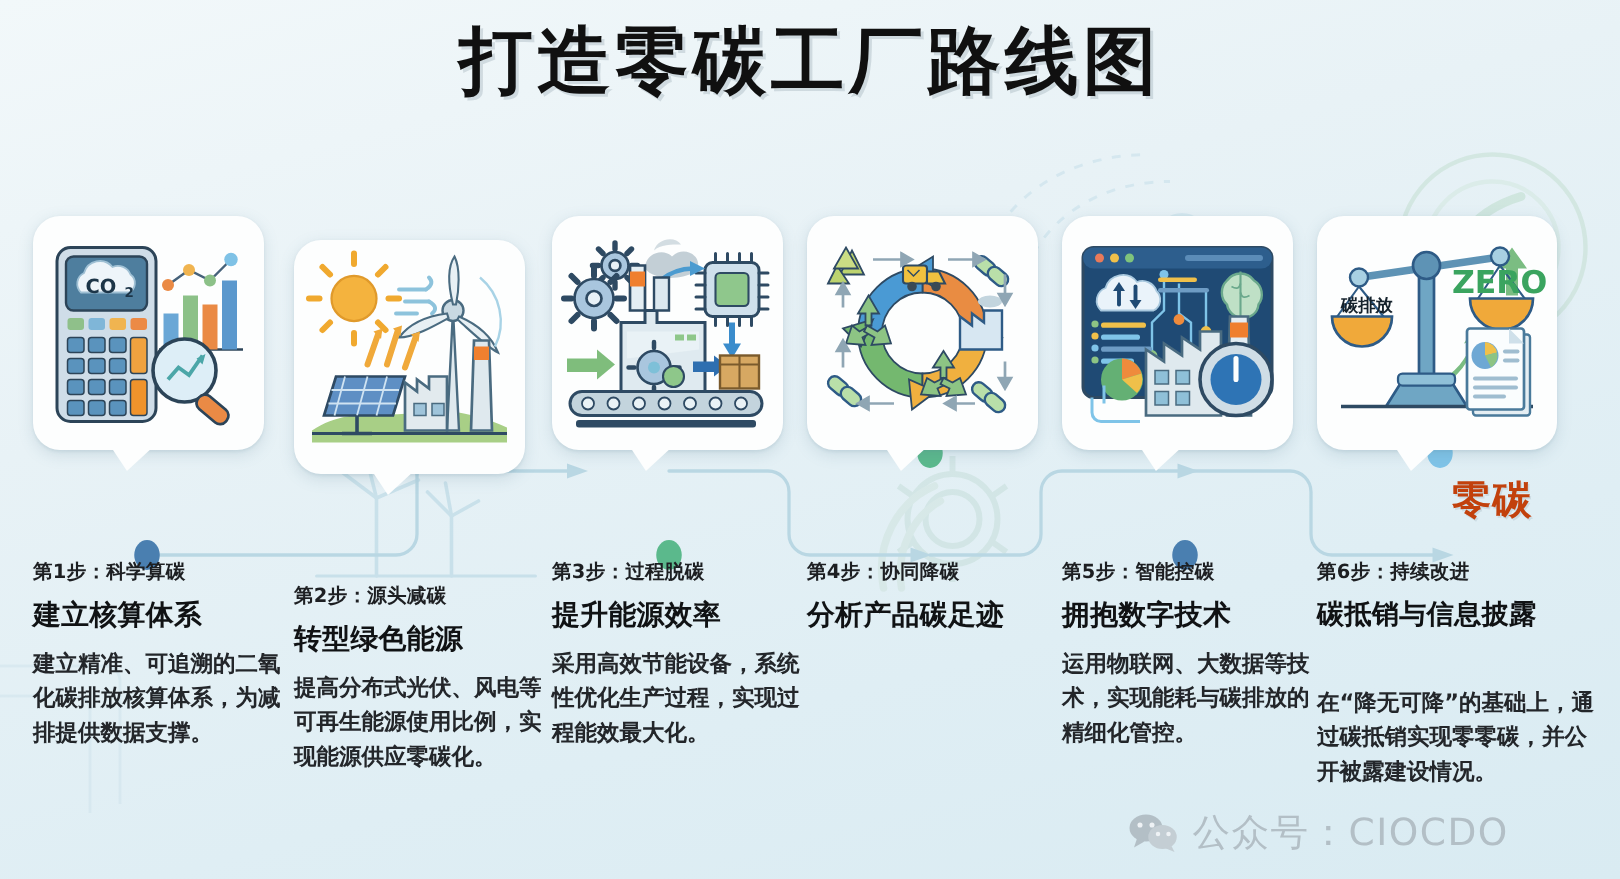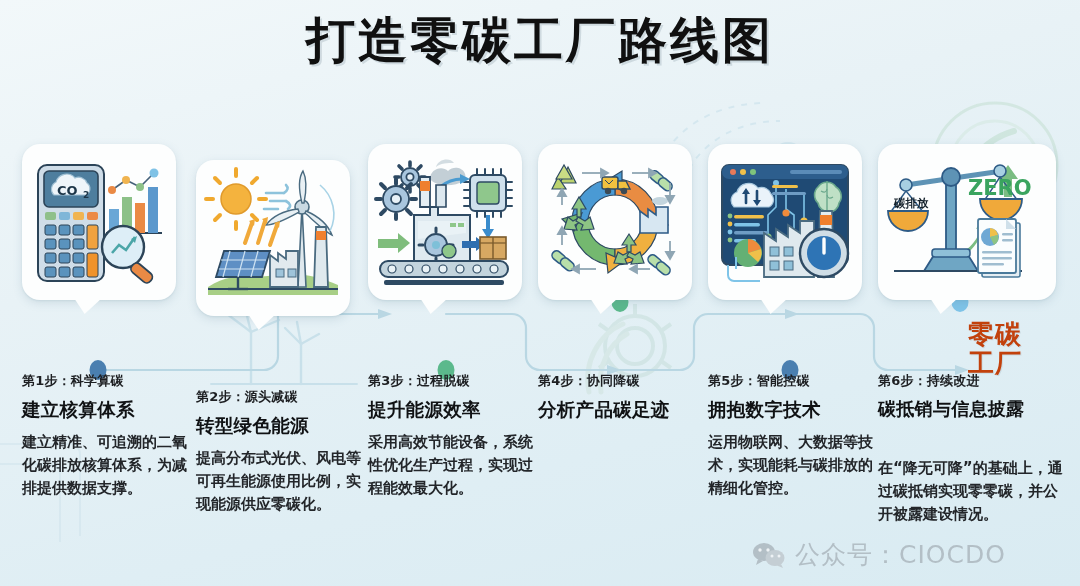--- a/index.html
+++ b/index.html
@@ -36,21 +36,21 @@
   .col.c2 { left: 368px; }
   .col.c3 { left: 538px; }
   .col.c4 { left: 708px; }
   .col.c5 { left: 878px; width: 196px; }
 
   .card {
     position: relative; width: 154px; height: 156px;
     background: #fdfefe; border-radius: 18px;
     box-shadow: 0 3px 10px rgba(90,130,150,.18), 0 1px 2px rgba(90,130,150,.12);
   }
-  .col.c5 .card { width: 178px; }
+  .col.c5 .card { width: 160px; }
   .card .tail {
     position: absolute; left: 52px; bottom: -14px; width: 28px; height: 16px;
     background: #fdfefe;
     clip-path: polygon(0 0, 100% 0, 38% 100%);
     filter: drop-shadow(0 2px 2px rgba(90,130,150,.12));
   }
   .icon-box { position:absolute; left:6px; top:5px; width: 142px; height: 146px; }
   .col.c5 .icon-box { width: 148px; }
 
   
@@ -658,21 +658,20 @@
     <div class="txt" style="top:228px">
       <div class="step-label">第6步：持续改进</div>
       <div class="headline">碳抵销与信息披露</div>
       <div class="desc">在“降无可降”的基础上，通过碳抵销实现零零碳，并公开被露建设情况。</div>
     </div>
   </div>
 </div>
 
 <div class="zc-label">
   <div>零碳</div>
-  <div>工厂</div>
 </div>
 
 <div class="watermark">
   <svg width="34" height="26" viewBox="0 0 34 26">
     <ellipse cx="12" cy="10" rx="11" ry="9" fill="#b3bfc6"></ellipse>
     <path d="M6 17 L4 23 L11 19 Z" fill="#b3bfc6"></path>
     <ellipse cx="23" cy="16" rx="9.5" ry="8" fill="#c4ced4"></ellipse>
     <path d="M29 22 L31 26 L25 23.5 Z" fill="#c4ced4"></path>
     <circle cx="8" cy="8" r="1.7" fill="#eef2f5"></circle>
       <circle cx="16" cy="8" r="1.7" fill="#eef2f5"></circle>

